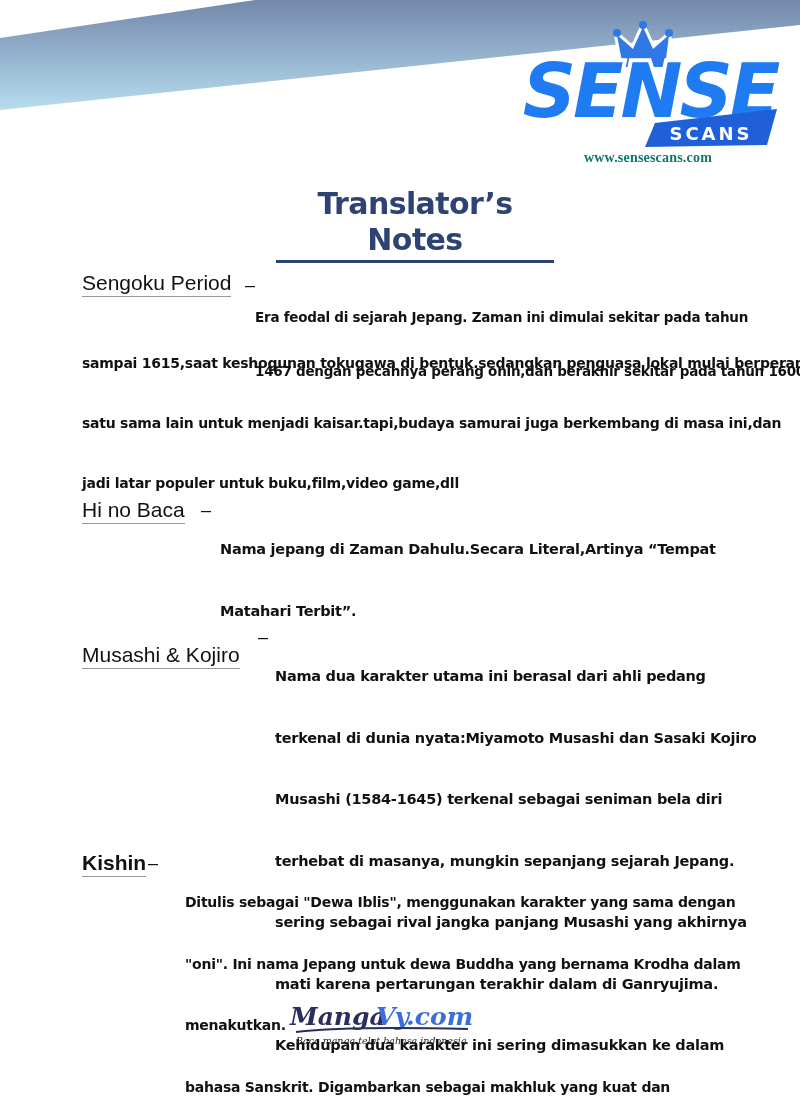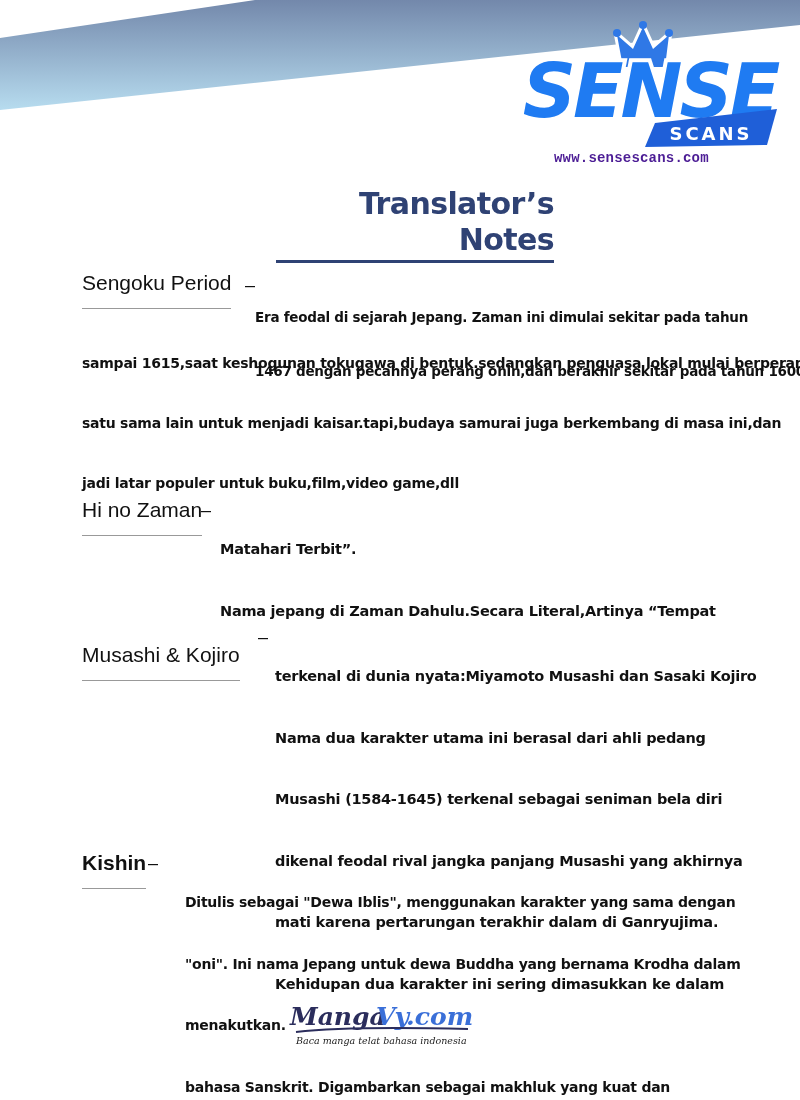--- a/index.html
+++ b/index.html
@@ -5,35 +5,35 @@
   html, body { margin: 0; padding: 0; }
   body {
     width: 800px; height: 1100px; position: relative; overflow: hidden;
     background: #ffffff;
     font-family: "DejaVu Sans", sans-serif;
     color: #000;
   }
   .banner { position: absolute; left: 0; top: 0; width: 800px; height: 120px; }
   .logo { position: absolute; left: 505px; top: 5px; width: 290px; height: 165px; }
   .site-url {
-    position: absolute; left: 554px; top: 150px;
-    font-family: Liberation Mono, monospace; font-weight: bold; font-size: 14px;
-    color: #4c1d95; letter-spacing: 0.2px;
+    position: absolute; left: 584px; top: 150px;
+    font-family: Liberation Serif, serif; font-weight: bold; font-size: 14px;
+    color: #0f766e; letter-spacing: 0.2px;
   }
   .page-title {
     position: absolute; left: 276px; top: 186px; width: 278px;
     font-family: "DejaVu Sans", sans-serif; font-weight: bold; font-size: 30px;
-    color: #2f4274; text-align: right; letter-spacing: -0.6px;
+    color: #2f4274; text-align: center; letter-spacing: -0.6px;
     padding-bottom: 2px; border-bottom: 3px solid #2f4274;
     line-height: 36px;
   }
   .term {
     position: absolute;
     font-family: "Liberation Sans", sans-serif; font-size: 21px; color: #111;
-    border-bottom: 1px solid #999; line-height: 24px; padding-bottom: 13px;
+    border-bottom: 1px solid #999; line-height: 24px; padding-bottom: 1px;
     white-space: nowrap;
   }
   .dash {
     position: absolute; font-family: "Liberation Sans", sans-serif;
     font-size: 18px; color: #111; line-height: 20px;
   }
   .def {
     position: absolute; font-family: "DejaVu Sans", sans-serif;
     font-weight: bold; font-size: 14.5px; line-height: 20.5px; color: #111;
     white-space: pre; letter-spacing: -0.25px;
@@ -74,34 +74,35 @@
 <div class="def" style="left:255px; top:272px; font-size:13.5px; line-height:18px;">
   <span class="line">Era feodal di sejarah Jepang. Zaman ini dimulai sekitar pada tahun</span>
   <span class="line">1467 dengan pecahnya perang onin,dan berakhir sekitar pada tahun 1600</span>
 </div>
 <div class="def" style="left:82px; top:313px; font-size:14px; line-height:20px;">
   <span class="line">sampai 1615,saat keshogunan tokugawa di bentuk.sedangkan penguasa lokal mulai berperang</span>
   <span class="line">satu sama lain untuk menjadi kaisar.tapi,budaya samurai juga berkembang di masa ini,dan</span>
   <span class="line">jadi latar populer untuk buku,film,video game,dll</span>
 </div>
 
-<div class="term" style="left:82px; top:498px;">Hi no Zaman</div>
+<div class="term" style="left:82px; top:498px;">Hi no Baca</div>
 <div class="dash" style="left:201px; top:500px;">–</div>
 <div class="def" style="left:220px; top:498px;">
+  <span class="line">Nama jepang di Zaman Dahulu.Secara Literal,Artinya “Tempat</span>
   <span class="line">Matahari Terbit”.</span>
-  <span class="line">Nama jepang di Zaman Dahulu.Secara Literal,Artinya “Tempat</span>
 </div>
 
 <div class="term" style="left:82px; top:625px;margin-top:18px;">Musashi &amp; Kojiro</div>
 <div class="dash" style="left:258px; top:627px;">–</div>
 <div class="def" style="left:275px; top:625px;">
+  <span class="line">Nama dua karakter utama ini berasal dari ahli pedang</span>
   <span class="line">terkenal di dunia nyata:Miyamoto Musashi dan Sasaki Kojiro</span>
-  <span class="line">Nama dua karakter utama ini berasal dari ahli pedang</span>
   <span class="line">Musashi (1584-1645) terkenal sebagai seniman bela diri</span>
-  <span class="line">dikenal feodal rival jangka panjang Musashi yang akhirnya</span>
+  <span class="line">terhebat di masanya, mungkin sepanjang sejarah Jepang.</span>
+  <span class="line">sering sebagai rival jangka panjang Musashi yang akhirnya</span>
   <span class="line">mati karena pertarungan terakhir dalam di Ganryujima.</span>
   <span class="line">Kehidupan dua karakter ini sering dimasukkan ke dalam</span>
   
 </div>
 
 <div class="term" style="left:82px; top:851px;font-weight:bold;">Kishin</div>
 <div class="dash" style="left:148px; top:853px;">–</div>
 <div class="def" style="left:185px; top:851px; font-size:14px;">
   <span class="line">Ditulis sebagai "Dewa Iblis", menggunakan karakter yang sama dengan</span>
   <span class="line">"oni". Ini nama Jepang untuk dewa Buddha yang bernama Krodha dalam</span>

